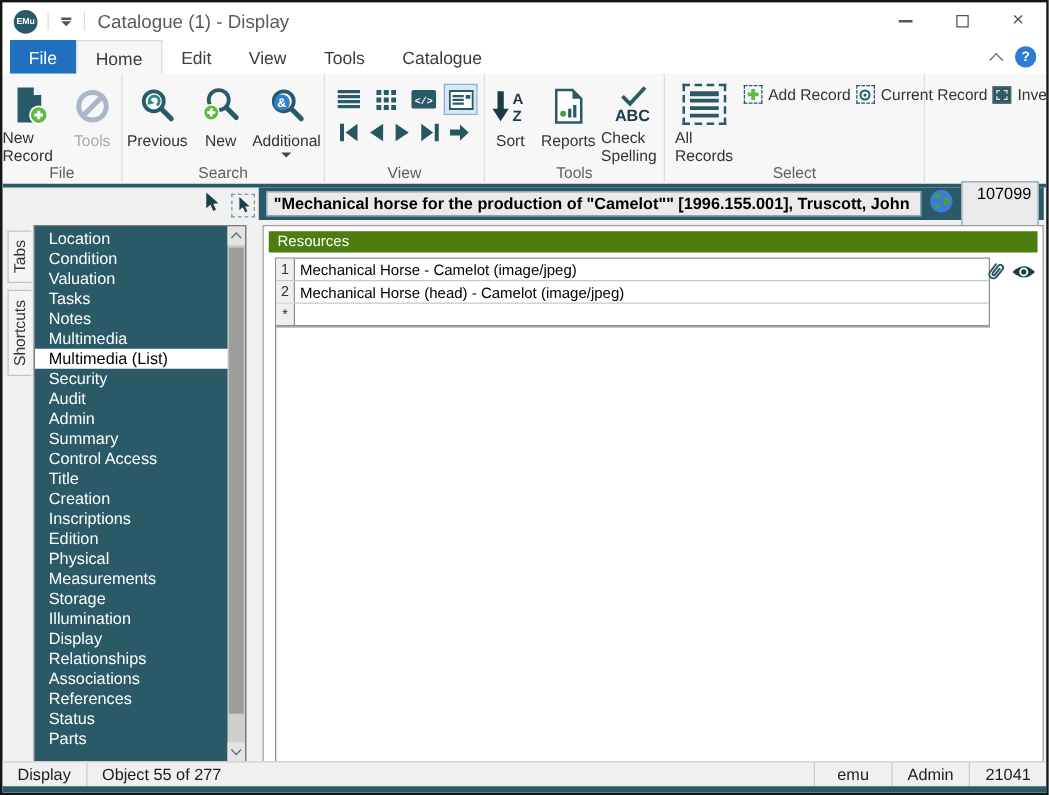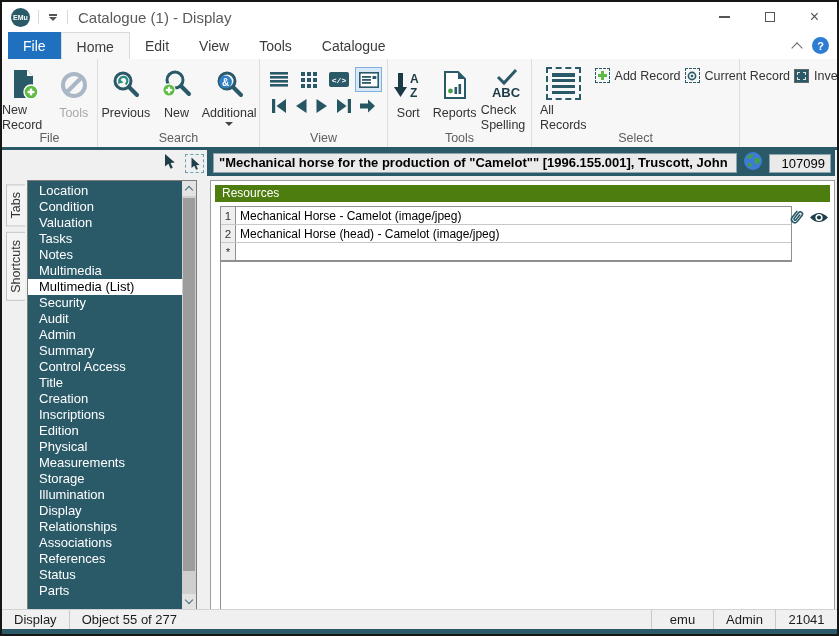--- a/index.html
+++ b/index.html
@@ -66,21 +66,21 @@
   .dashed-lg .bar{height:3.4px;background:#2A5A68;}
   .dashed-lg.clear{align-items:center;justify-content:center;padding:0;}
 
   
   .cursor-icons{position:absolute;top:151px;left:160px;display:flex;gap:8px;align-items:center;}
   .dash-box{width:19px;height:19px;border:1.6px dashed #69A0AC;display:flex;align-items:center;justify-content:center;}
   .record-strip{position:absolute;top:148px;left:205px;right:2px;height:26px;background:#2A5A68;
     display:flex;align-items:center;padding:0 4px 0 6px;gap:6px;}
   .rec-title{width:528px;height:20px;background:#EAEAEA;border:1px solid #8FA4AE;
     font-size:13px;font-weight:bold;color:#000;padding:1px 5px 0;white-space:nowrap;overflow:hidden;}
-  .rec-irn{margin-left:auto;width:62px;height:19px;background:#EAEAEA;border:1px solid #8FA4AE;
+  .rec-irn{margin-left:auto;width:62px;height:36px;background:#EAEAEA;border:1px solid #8FA4AE;
     font-size:13px;color:#000;text-align:right;padding:1px 5px 0;}
 
   
   .side-tabs{position:absolute;left:4px;top:182px;width:19px;display:flex;flex-direction:column;gap:6px;}
   .vtab{writing-mode:vertical-rl;transform:rotate(180deg);font-size:12.5px;color:#333;
     background:#F4F4F4;border:1px solid #C4C4C4;border-left:none;padding:7px 2px;text-align:center;}
 
   
   .sidebar{position:absolute;left:25px;top:178px;width:170px;height:430px;background:#2A5A68;
     border:1px solid #7c7c7c;overflow:hidden;padding-top:2px;}

